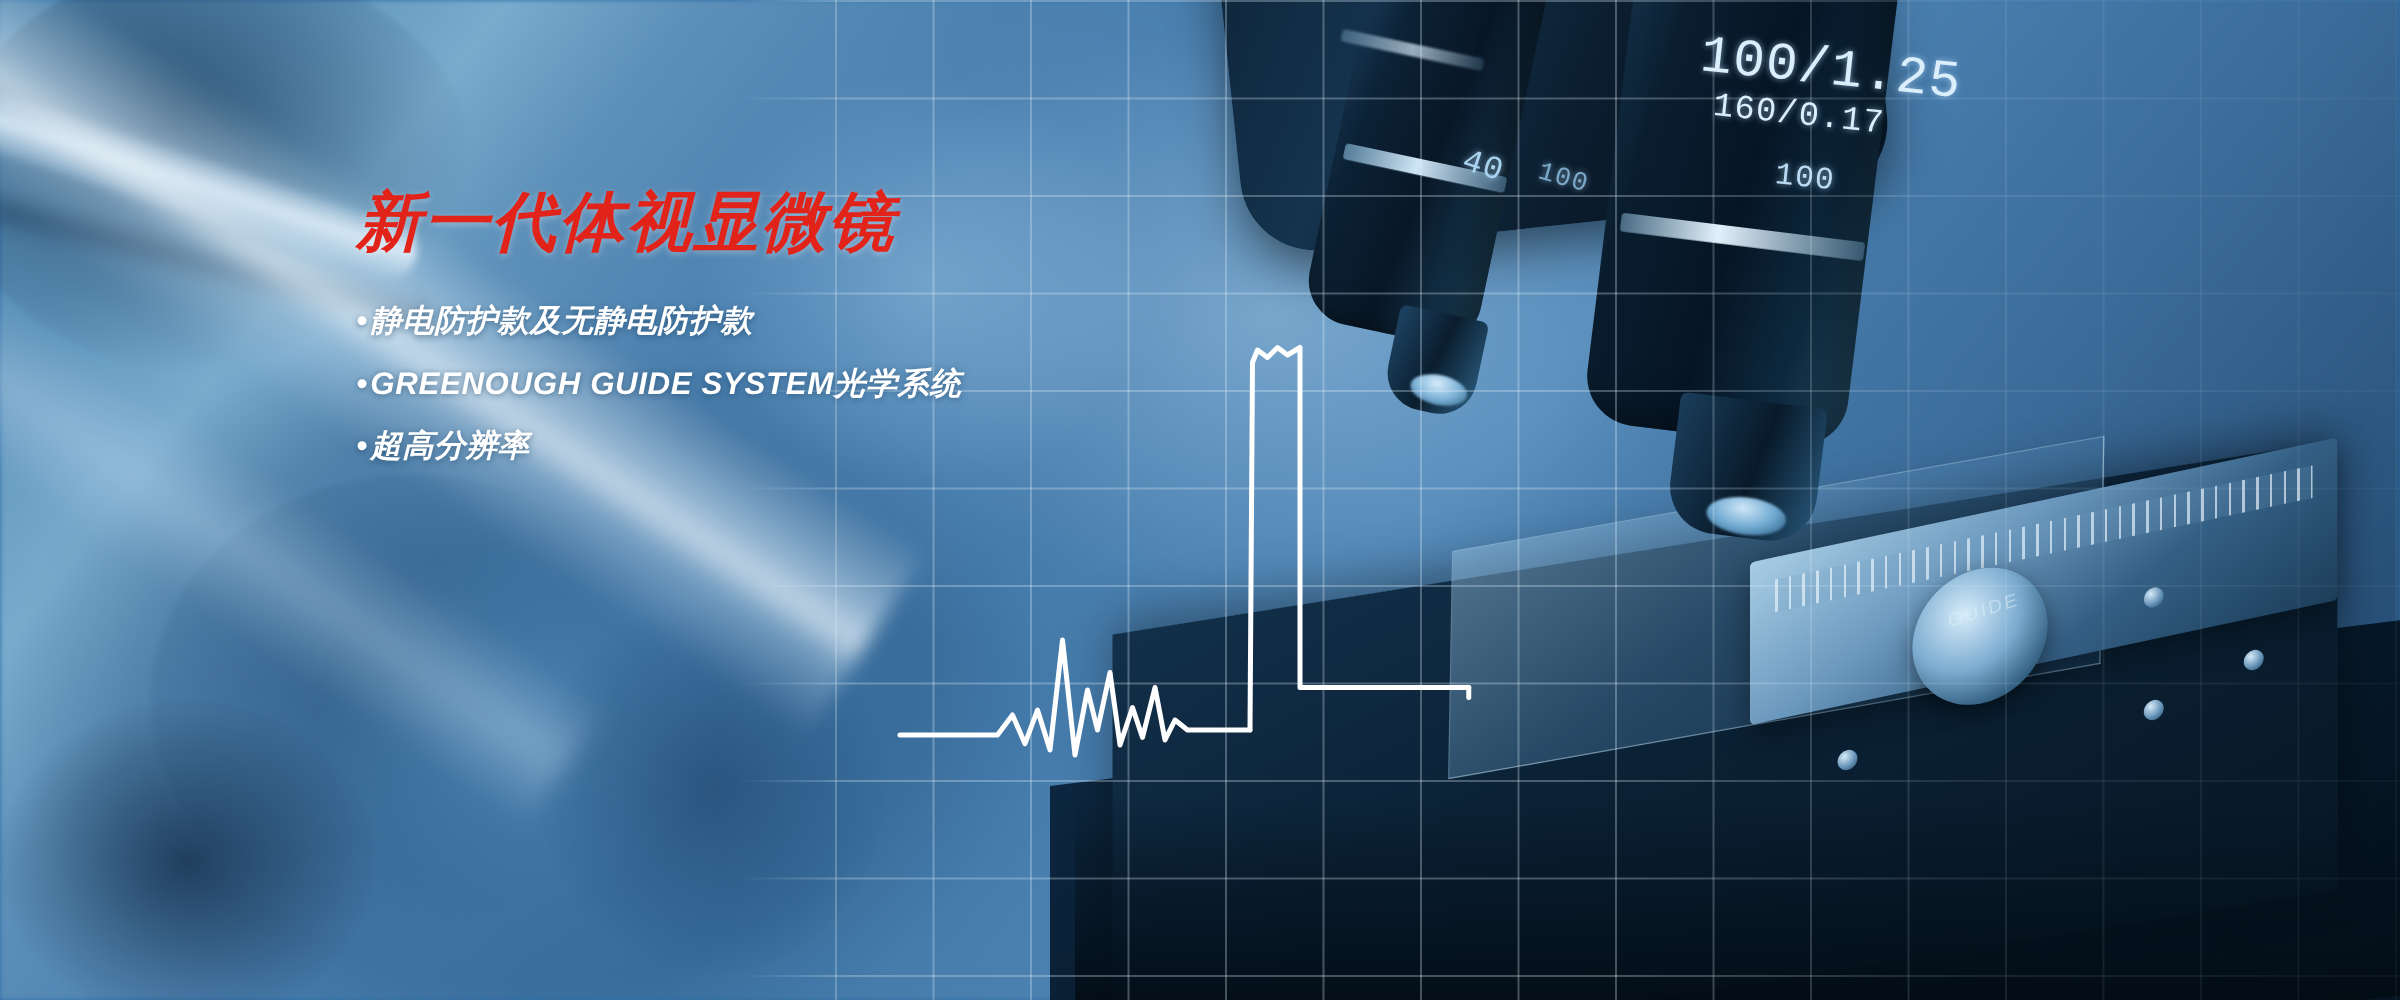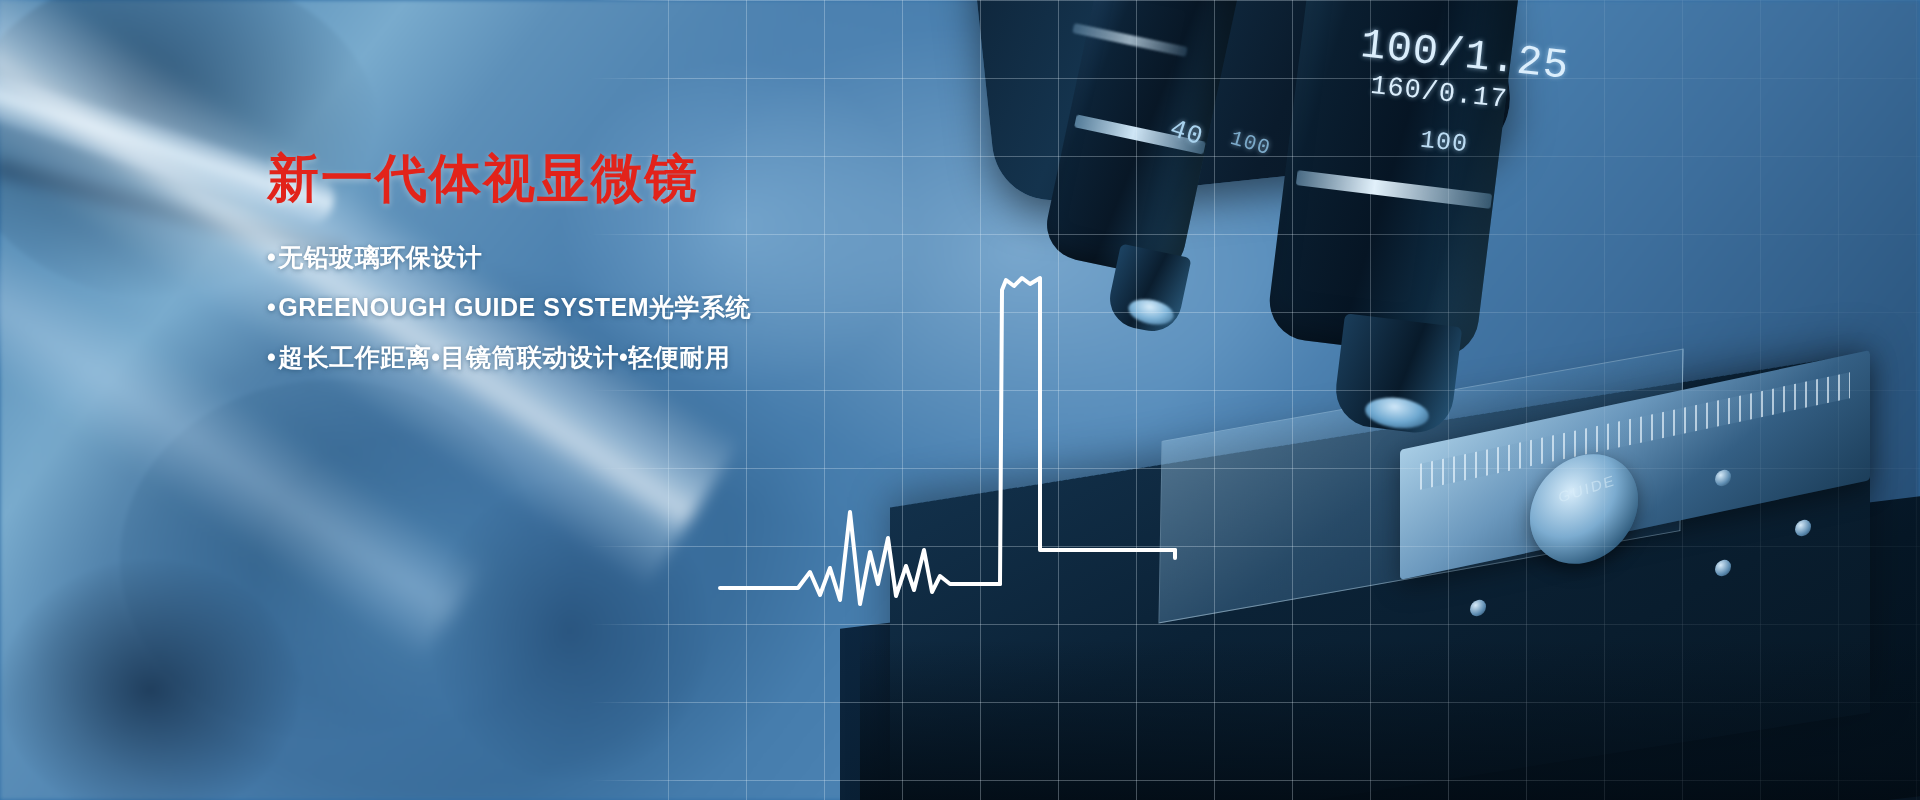--- a/index.html
+++ b/index.html
@@ -258,21 +258,21 @@
       linear-gradient(to bottom, rgba(226,240,250,0.30) 1.5px, rgba(0,0,0,0) 1.5px);
     background-size: 78px 78px;
     -webkit-mask-image: linear-gradient(to right, rgba(0,0,0,0) 0px, rgba(0,0,0,1) 90px, rgba(0,0,0,1) 700px, rgba(0,0,0,0.35) 980px, rgba(0,0,0,0.12) 1330px);
     mask-image: linear-gradient(to right, rgba(0,0,0,0) 0px, rgba(0,0,0,1) 90px, rgba(0,0,0,1) 700px, rgba(0,0,0,0.35) 980px, rgba(0,0,0,0.12) 1330px);
   }
 
   
   .signal { position: absolute; left: 700px; top: 180px; width: 800px; height: 460px; }
 
   
-  .copy { position: absolute; left: 267px; top: 150px; width: 620px; }
+  .copy { position: absolute; left: 285px; top: 150px; width: 620px; font-style: italic; }
   .headline {
     margin: 0 0 38px 0;
     font-size: 52px;
     font-weight: bold;
     color: #e2231a;
     letter-spacing: 2px;
     line-height: 1.1;
     text-shadow: 0 2px 6px rgba(255,255,255,0.35);
   }
   .bullets { list-style: none; margin: 0; padding: 0; }
@@ -356,19 +356,19 @@
 
         <path d="M 340 370 L 340 100" opacity="0"></path>
         <path d="M 475 370 L 475 378"></path>
       </g>
     </svg>
   </div>
 
   <div class="copy">
     <h1 class="headline">新一代体视显微镜</h1>
     <ul class="bullets">
-      <li><span class="dot">•</span><span>无铅玻璃环保设计</span></li>
+      <li><span class="dot">•</span><span>静电防护款及无静电防护款</span></li>
       <li><span class="dot">•</span><span>GREENOUGH GUIDE SYSTEM光学系统</span></li>
-      <li><span class="dot">•</span><span>超长工作距离•目镜筒联动设计•轻便耐用</span></li>
+      <li><span class="dot">•</span><span>超高分辨率</span></li>
     </ul>
   </div>
 
 </div>
 
 </body></html>

